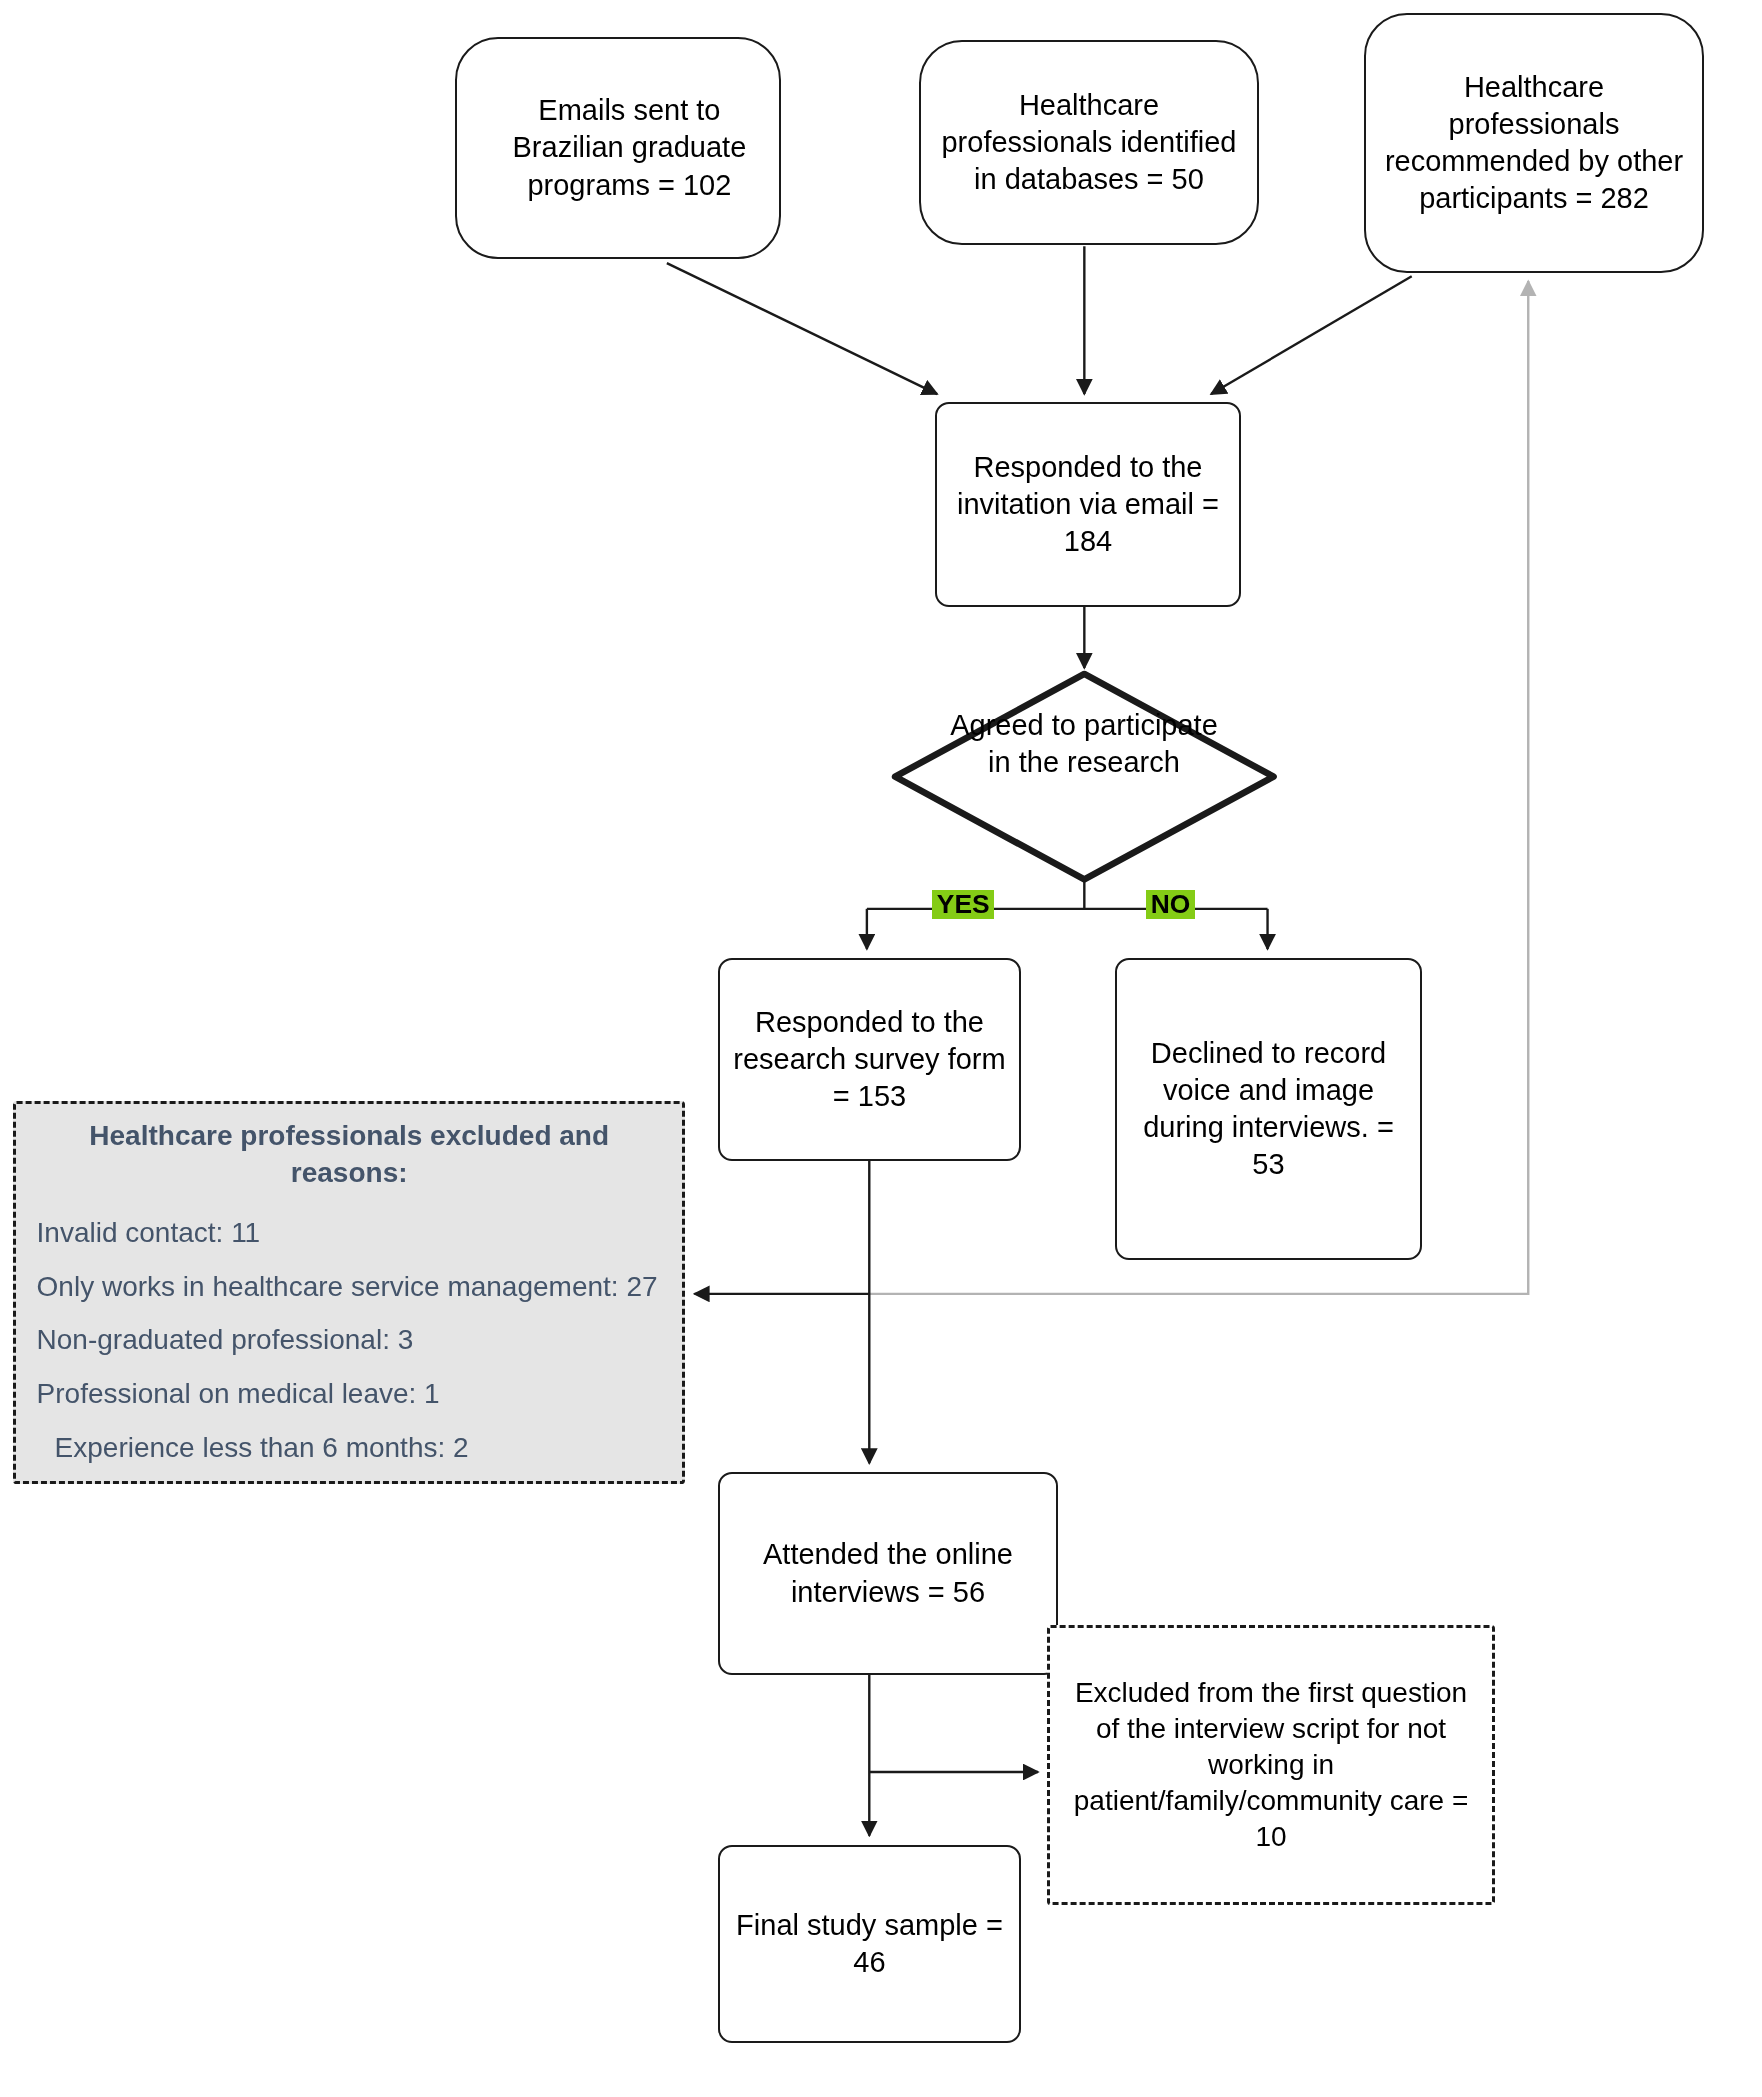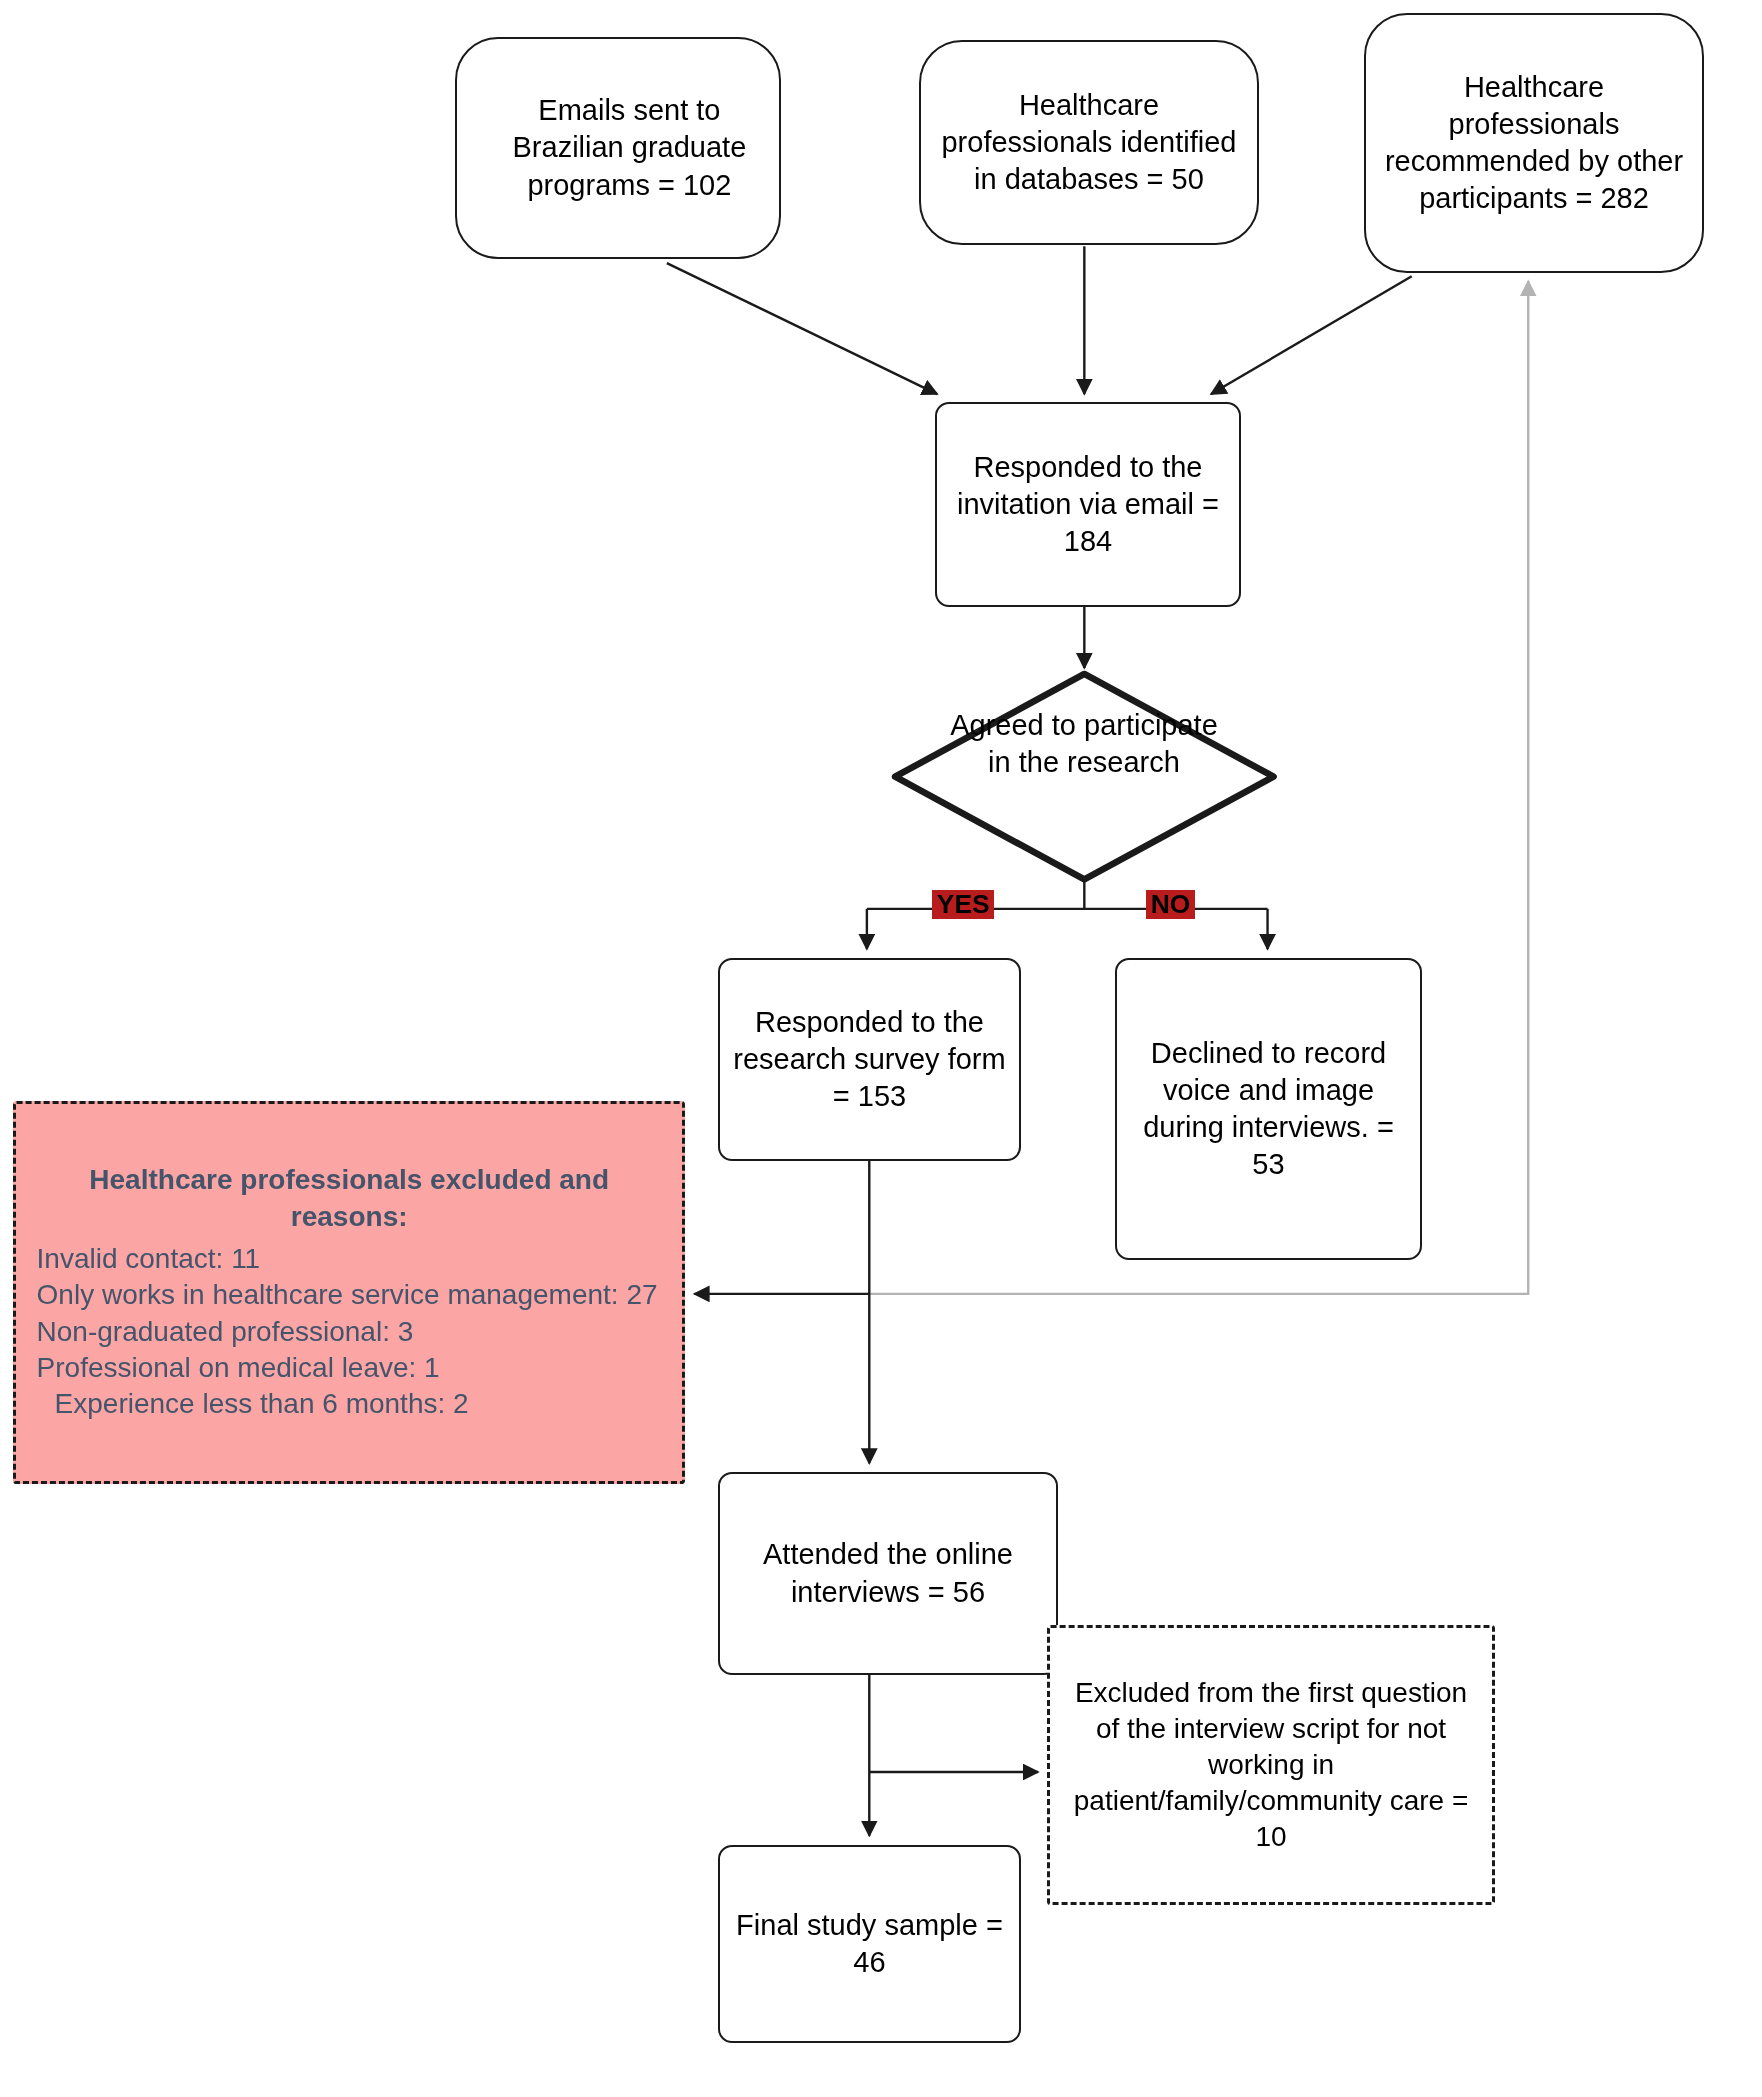--- a/index.html
+++ b/index.html
@@ -45,31 +45,31 @@
     text-align: center;
     font-size: 29px;
     line-height: 1.25;
     background: transparent;
     border: none;
   }
   .branch-label {
     position: absolute;
     font-size: 26.4px;
     font-weight: bold;
-    background: #b91c1c;
+    background: #84cc16;
     padding: 0 4.8px;
     line-height: 1.1;
   }
   .excluded-box {
     position: absolute;
     box-sizing: border-box;
-    background: #fca5a5;
+    background: #e5e5e5;
     display: flex;
     flex-direction: column;
-    justify-content: center;
+    justify-content: space-between;
     padding: 14.4px 18px;
     font-size: 28px;
     line-height: 1.3;
     color: #44546a;
     text-align: left;
   }
   .excluded-box .excl-title {
     font-weight: bold;
     text-align: center;
     margin-bottom: 6px;

